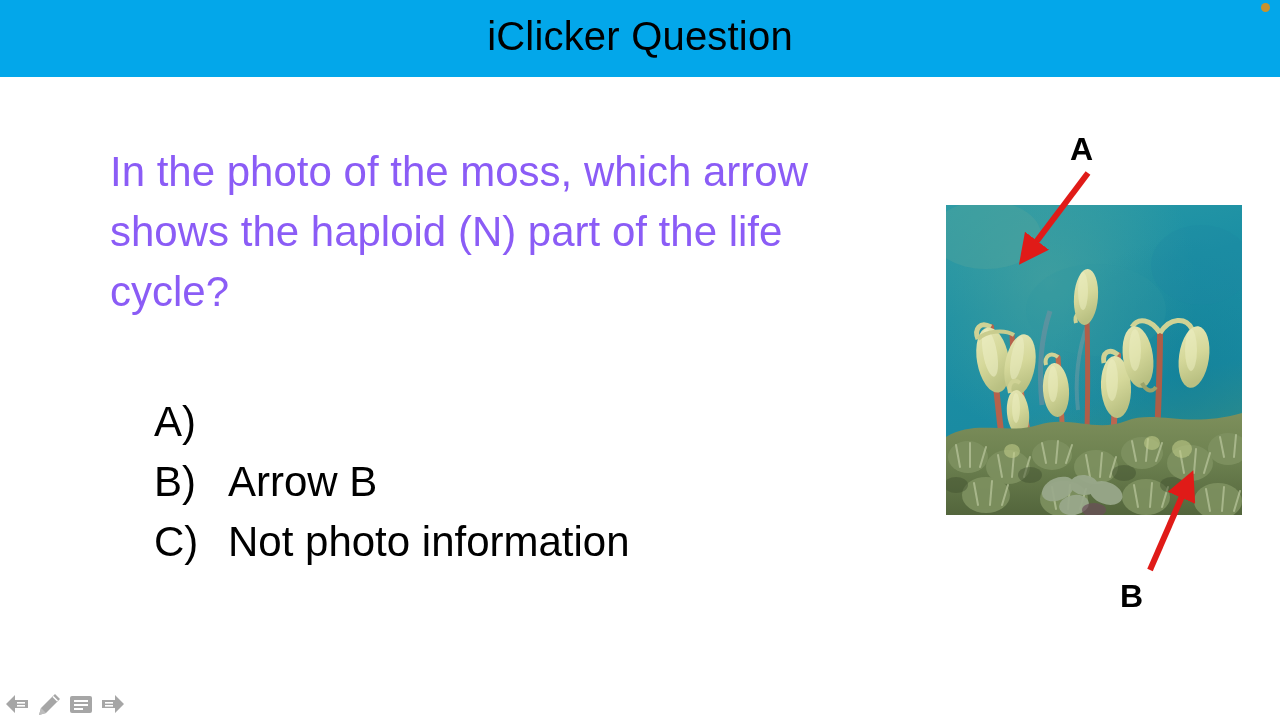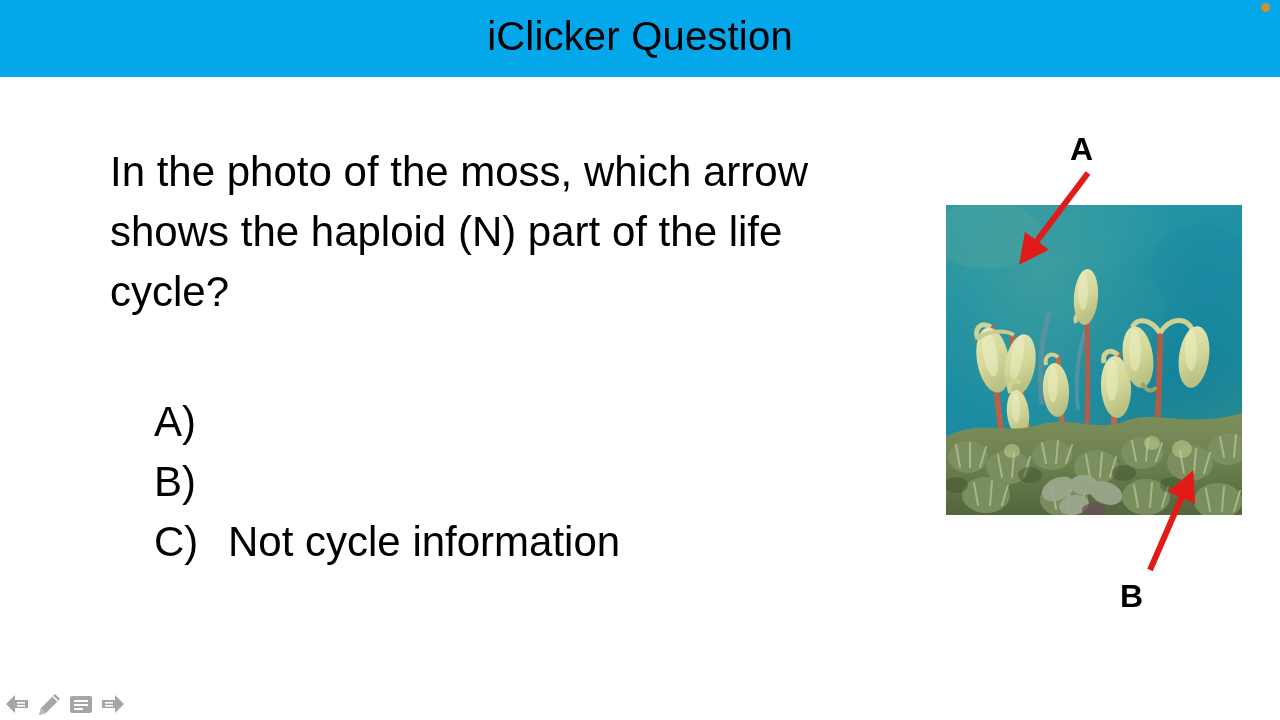--- a/index.html
+++ b/index.html
@@ -34,21 +34,21 @@
     position:absolute; left:1261px; top:3px;
     width:9px; height:9px; border-radius:50%;
     background:#c8922c;
   }
 
   
   #question-text {
     position:absolute; left:110px; top:142px;
     width:740px;
     font-size:42px; line-height:60px;
-    color:#000000; font-weight:400;
+    color:#8b5cf6; font-weight:400;
     font-family:"Liberation Sans", sans-serif;
   }
 
   
   #options {
     position:absolute; left:154px; top:392px;
     width:700px;
   }
   .option-row {
     display:flex; align-items:baseline;
@@ -102,24 +102,25 @@
   </div>
 
   <div id="question-text">In the photo of the moss, which arrow shows the haploid (N) part of the life cycle?</div>
 
   <div id="options">
     <div class="option-row">
       <span class="option-letter">A)</span>
     </div>
     <div class="option-row">
       <span class="option-letter">B)</span>
+      <span class="option-label">Arrow B</span>
     </div>
     <div class="option-row">
       <span class="option-letter">C)</span>
-      <span class="option-label">Not cycle information</span>
+      <span class="option-label">Not photo information</span>
     </div>
   </div>
 
   <div id="moss-photo">
     <svg viewBox="0 0 296 310" preserveAspectRatio="none">
       <defs>
         <linearGradient id="skyGrad" x1="0" y1="0" x2="0.25" y2="1">
           <stop offset="0%" stop-color="#2a9aa6"></stop>
           <stop offset="35%" stop-color="#1b8fa4"></stop>
           <stop offset="70%" stop-color="#1a8ba2"></stop>

